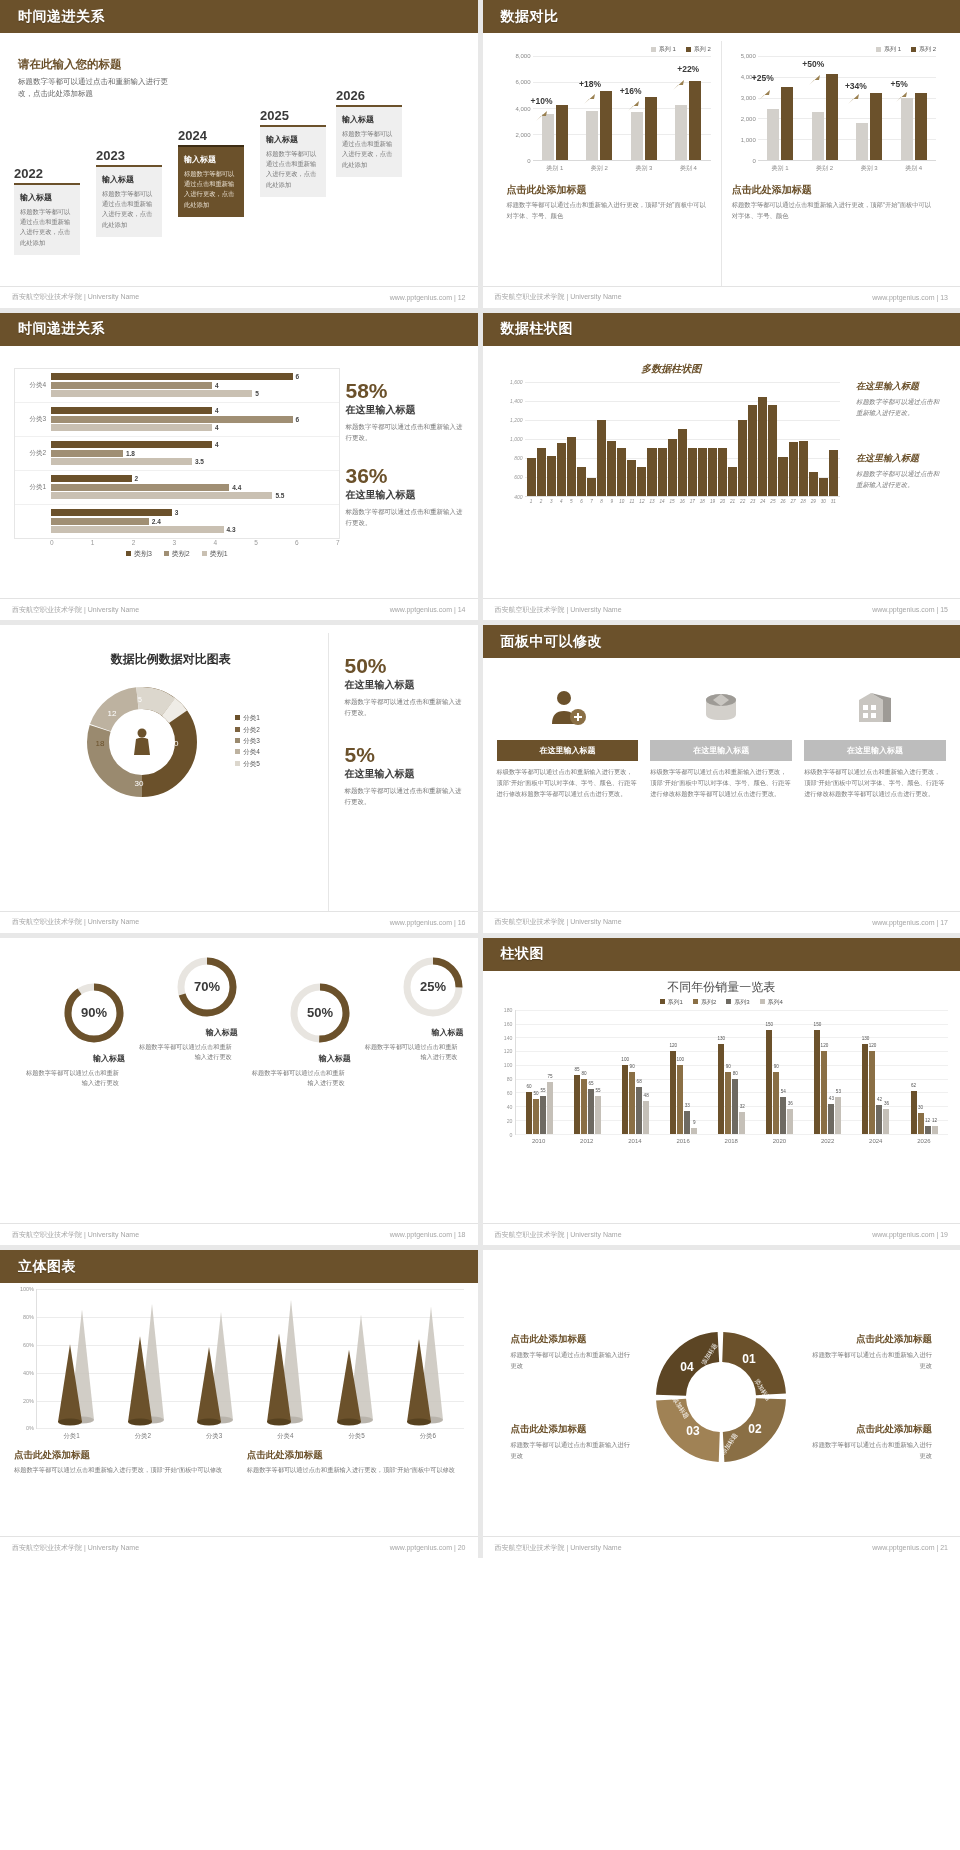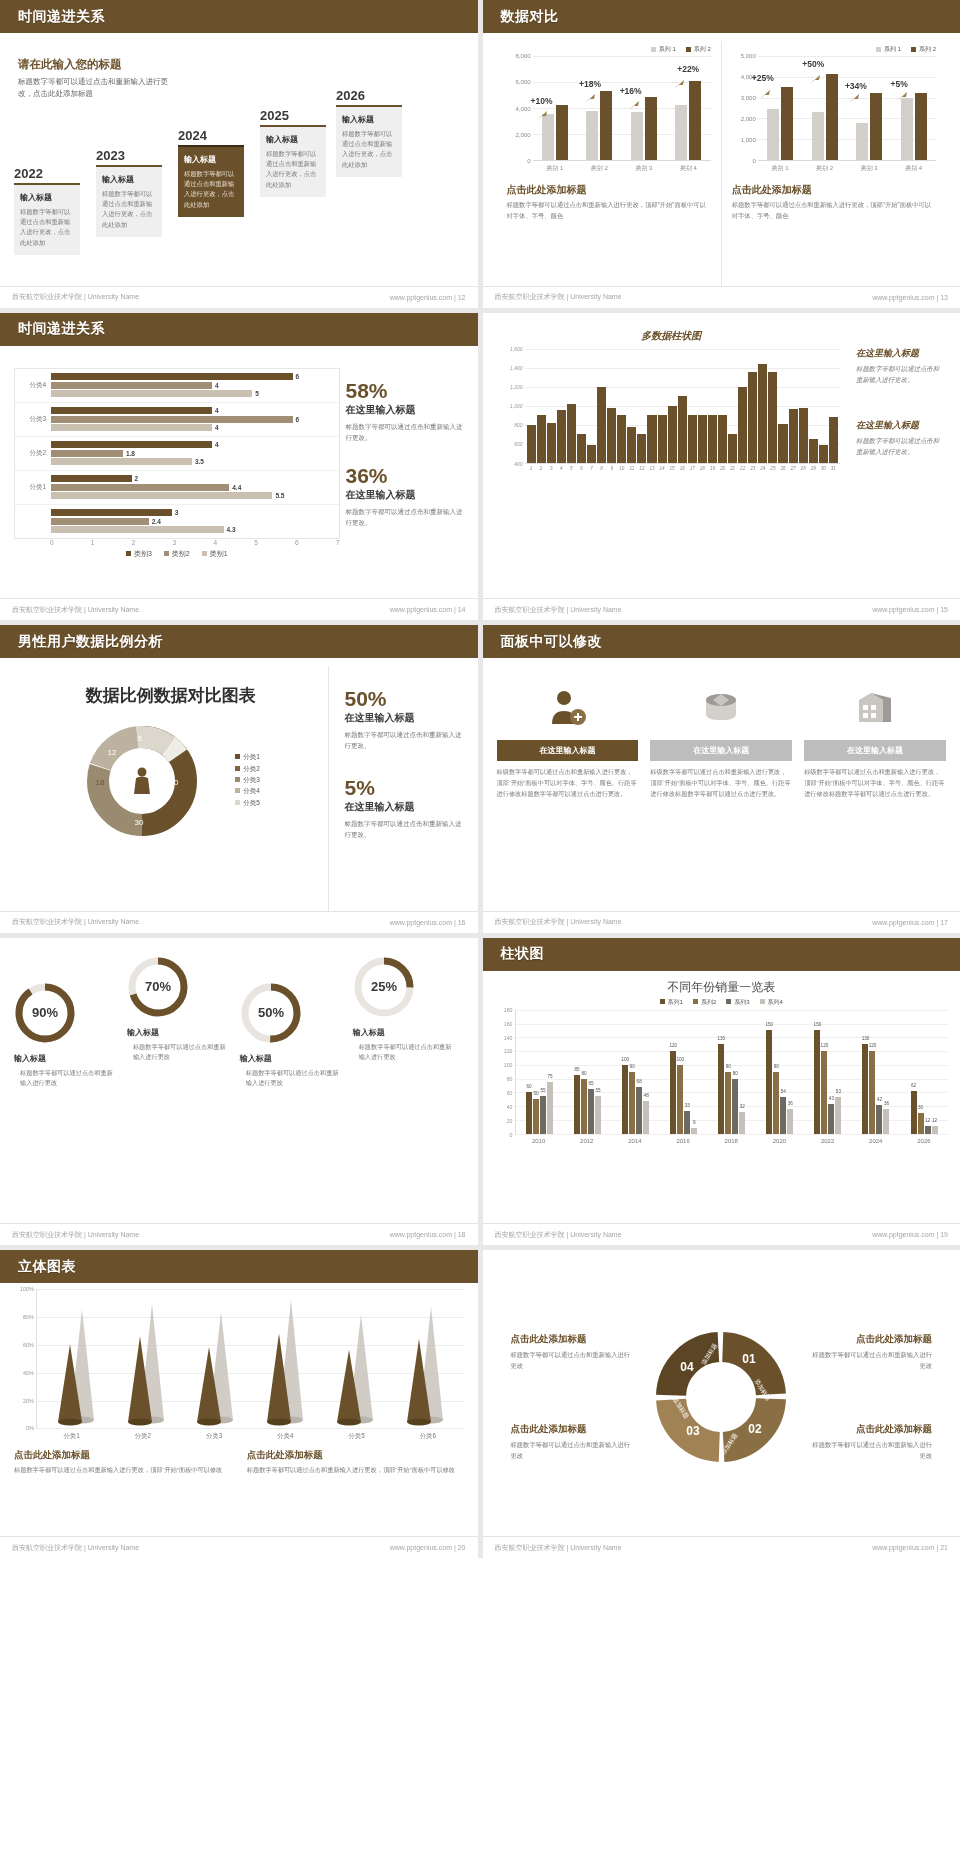--- a/index.html
+++ b/index.html
@@ -86,36 +86,36 @@
   .mbar { flex:1; background:#6b512b;}
   .mx { display:flex; margin-left:22px; gap:1px; padding:0 2px;}
   .mx div { flex:1; text-align:center; font-size:4.6px; color:#8a8a8a; padding-top:2px;}
   .rh { font-size:9px; font-weight:bold; color:#6b512b;}
   .rb { font-size:6.4px; color:#777; line-height:1.75; margin-top:3px;}
 
   
   .s16 { display:flex; height:100%; }
   .s16l { flex:1.35; position:relative; padding-top:18px;}
   .s16r { width:136px; border-left:1px solid #e6e6e6; padding:22px 0 0 16px;}
-  .d16t { text-align:center; font-size:17px; font-weight:bold; color:#2f2f2f; margin-bottom:8px;}
+  .d16t { text-align:center; font-size:12px; font-weight:bold; color:#2f2f2f; margin-bottom:8px;}
   .donutwrap { position:relative; width:190px; height:132px; margin:0 auto;}
   .dlegend { position:absolute; right:6px; top:36px; font-size:6.5px; color:#555; line-height:1.75;}
   .dlegend i { display:inline-block; width:5px;height:5px; margin-right:3px;}
 
   
   .s17 { display:flex; gap:12px; height:100%; padding-top:16px;}
   .col17 { flex:1; text-align:center;}
   .ic17 { height:52px; display:flex; align-items:center; justify-content:center;}
   .bt17 { background:#6b512b; color:#fff; font-size:8px; font-weight:bold; padding:5px 0; margin:6px 0; }
   .bt17.g { background:#bdbdbd; color:#fff;}
   .tx17 { font-size:6.2px; color:#777; line-height:1.75; text-align:left;}
 
   
   .s18 { display:flex; height:100%; padding-top:10px; gap:2px;}
-  .r18 { flex:1; text-align:left; position:relative;}
+  .r18 { flex:1; text-align:right; position:relative;}
   .r18.up { padding-top:0; }
   .r18.dn { padding-top:26px;}
   .rt18 { font-size:8px; font-weight:bold; color:#3a3a3a; margin-top:5px;}
   .rd18 { font-size:6.2px; color:#777; line-height:1.7; margin-top:4px; padding:0 6px;}
 
   
   .s19 { padding:2px 12px;}
   .t19 { text-align:center; font-size:12px; color:#4a4a4a; margin:6px 0 2px;}
   .l19 { display:flex; justify-content:center; gap:10px; font-size:6px; color:#555; margin-bottom:3px;}
   .l19 i { display:inline-block; width:5px;height:5px;margin-right:3px;}
@@ -486,20 +486,23 @@
       </div>
     </div>
     <div class="slide-foot">
       <span>西安航空职业技术学院 | University Name</span>
       <span><span>www.pptgenius.com</span>
         <span>| 14</span></span>
     </div>
   </div>
 
   <div class="slide">
+    <div class="slide-header">
+      <span class="t">数据柱状图</span>
+    </div>
     <div class="slide-body">
       <div class="s15">
         <div class="s15l">
           <div class="m15t">多数据柱状图</div>
           <div class="mchart">
             <div class="my">
               <span style="top:100%">400</span>
               <span style="top:83.3%">600</span>
               <span style="top:66.6%">800</span>
               <span style="top:50%">1,000</span>
@@ -596,23 +599,20 @@
       </div>
     </div>
     <div class="slide-foot">
       <span>西安航空职业技术学院 | University Name</span>
       <span><span>www.pptgenius.com</span>
         <span>| 15</span></span>
     </div>
   </div>
 
   <div class="slide">
-    <div class="slide-header">
-      <span class="t">男性用户数据比例分析</span>
-    </div>
     <div class="slide-body">
       <div class="s16">
         <div class="s16l">
           <div class="d16t">数据比例数据对比图表</div>
           <div class="donutwrap">
             <svg width="190" height="132" viewBox="0 0 190 132">
               <g transform="translate(66,66)">
                 <circle r="44" fill="none" stroke="#6b512b" stroke-width="22" stroke-dasharray="138.2 138.2" transform="rotate(-90)"></circle>
                 <circle r="44" fill="none" stroke="#9a8a6f" stroke-width="22" stroke-dasharray="82.9 193.5" transform="rotate(90)"></circle>
                 <circle r="44" fill="none" stroke="#bdb2a0" stroke-width="22" stroke-dasharray="49.8 226.7" transform="rotate(199)"></circle>

